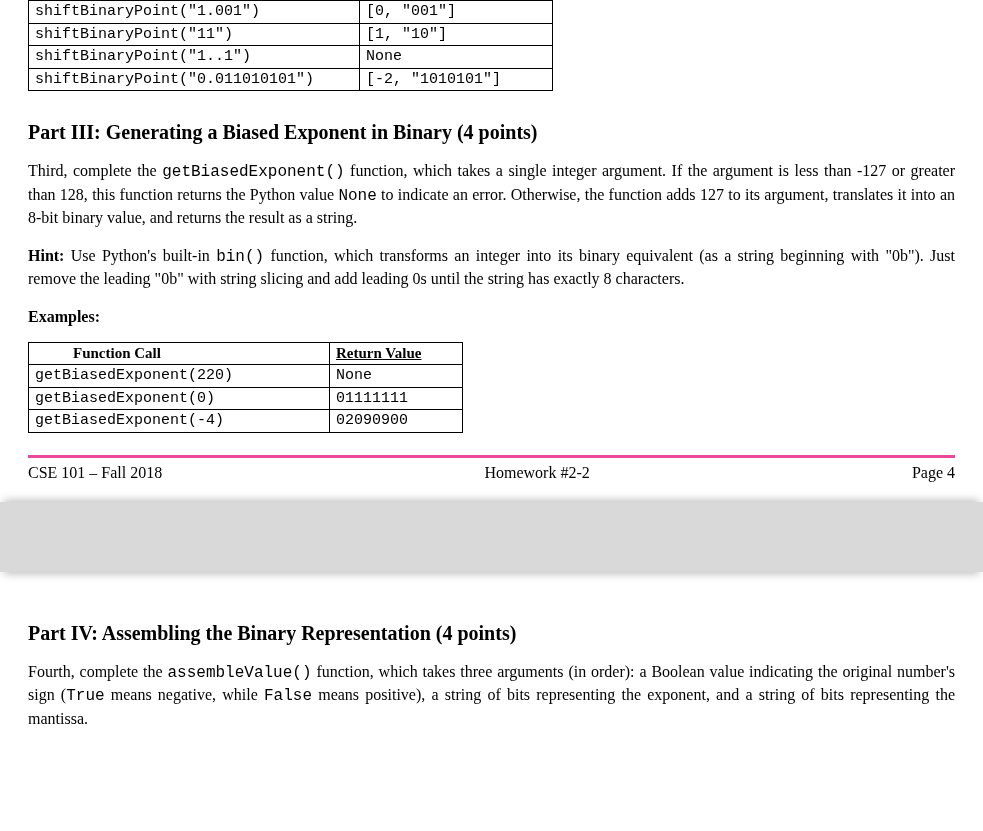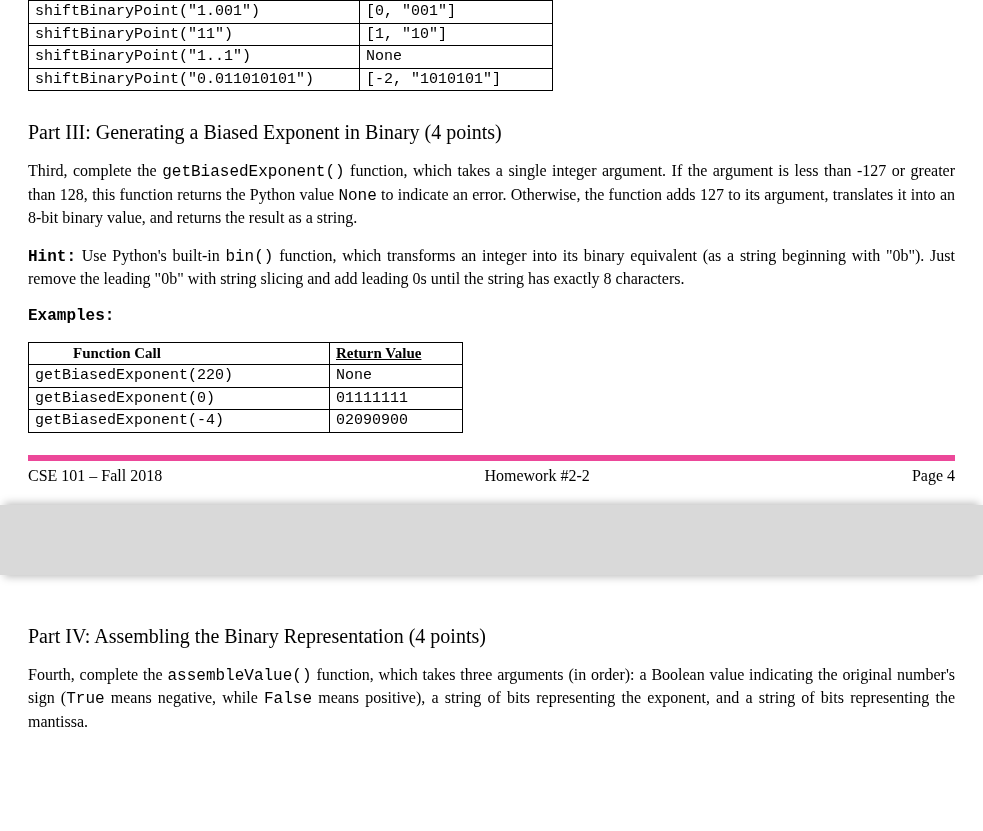--- a/index.html
+++ b/index.html
@@ -16,21 +16,21 @@
     padding: 0 28px 40px 28px;
   }
   .gap {
     height: 70px;
     background: #d9d9d9;
     margin: 20px -28px 50px -28px;
     box-shadow: 0 -6px 8px -4px rgba(0,0,0,0.25), 0 6px 8px -4px rgba(0,0,0,0.25);
   }
   h2 {
     font-size: 20px;
-    font-weight: normal;
+    font-weight: bold;
     margin: 30px 0 14px 0;
   }
   p {
     margin: 16px 0 14px 0;
     text-align: justify;
     line-height: 1.35;
   }
   .mono {
     font-family: "Courier New", Courier, monospace;
   }
@@ -52,26 +52,26 @@
   .table1-top td {
     border-top: 1px solid #000;
   }
   .table1-c1 { min-width: 318px; }
   .table1-c2 { min-width: 180px; }
   .table2-c1 { min-width: 250px; padding-left: 44px; }
   .table2-c2 { min-width: 120px; text-decoration: underline; }
   .ftr {
     display: flex;
     justify-content: space-between;
-    border-top: 6px solid #ec4899;
+    border-top: 3px solid #ec4899;
     padding-top: 6px;
     margin-top: 22px;
     font-size: 16px;
   }
-  .bold { font-weight: bold; font-family: Liberation Mono, monospace; }
+  .bold { font-weight: bold; }
 </style>
 </head>
 <body>
 
 <div class="page">
 
   <table class="table1-top">
     <tbody>
         <tr>
       <td class="mono table1-c1">shiftBinaryPoint("1.001")</td>

